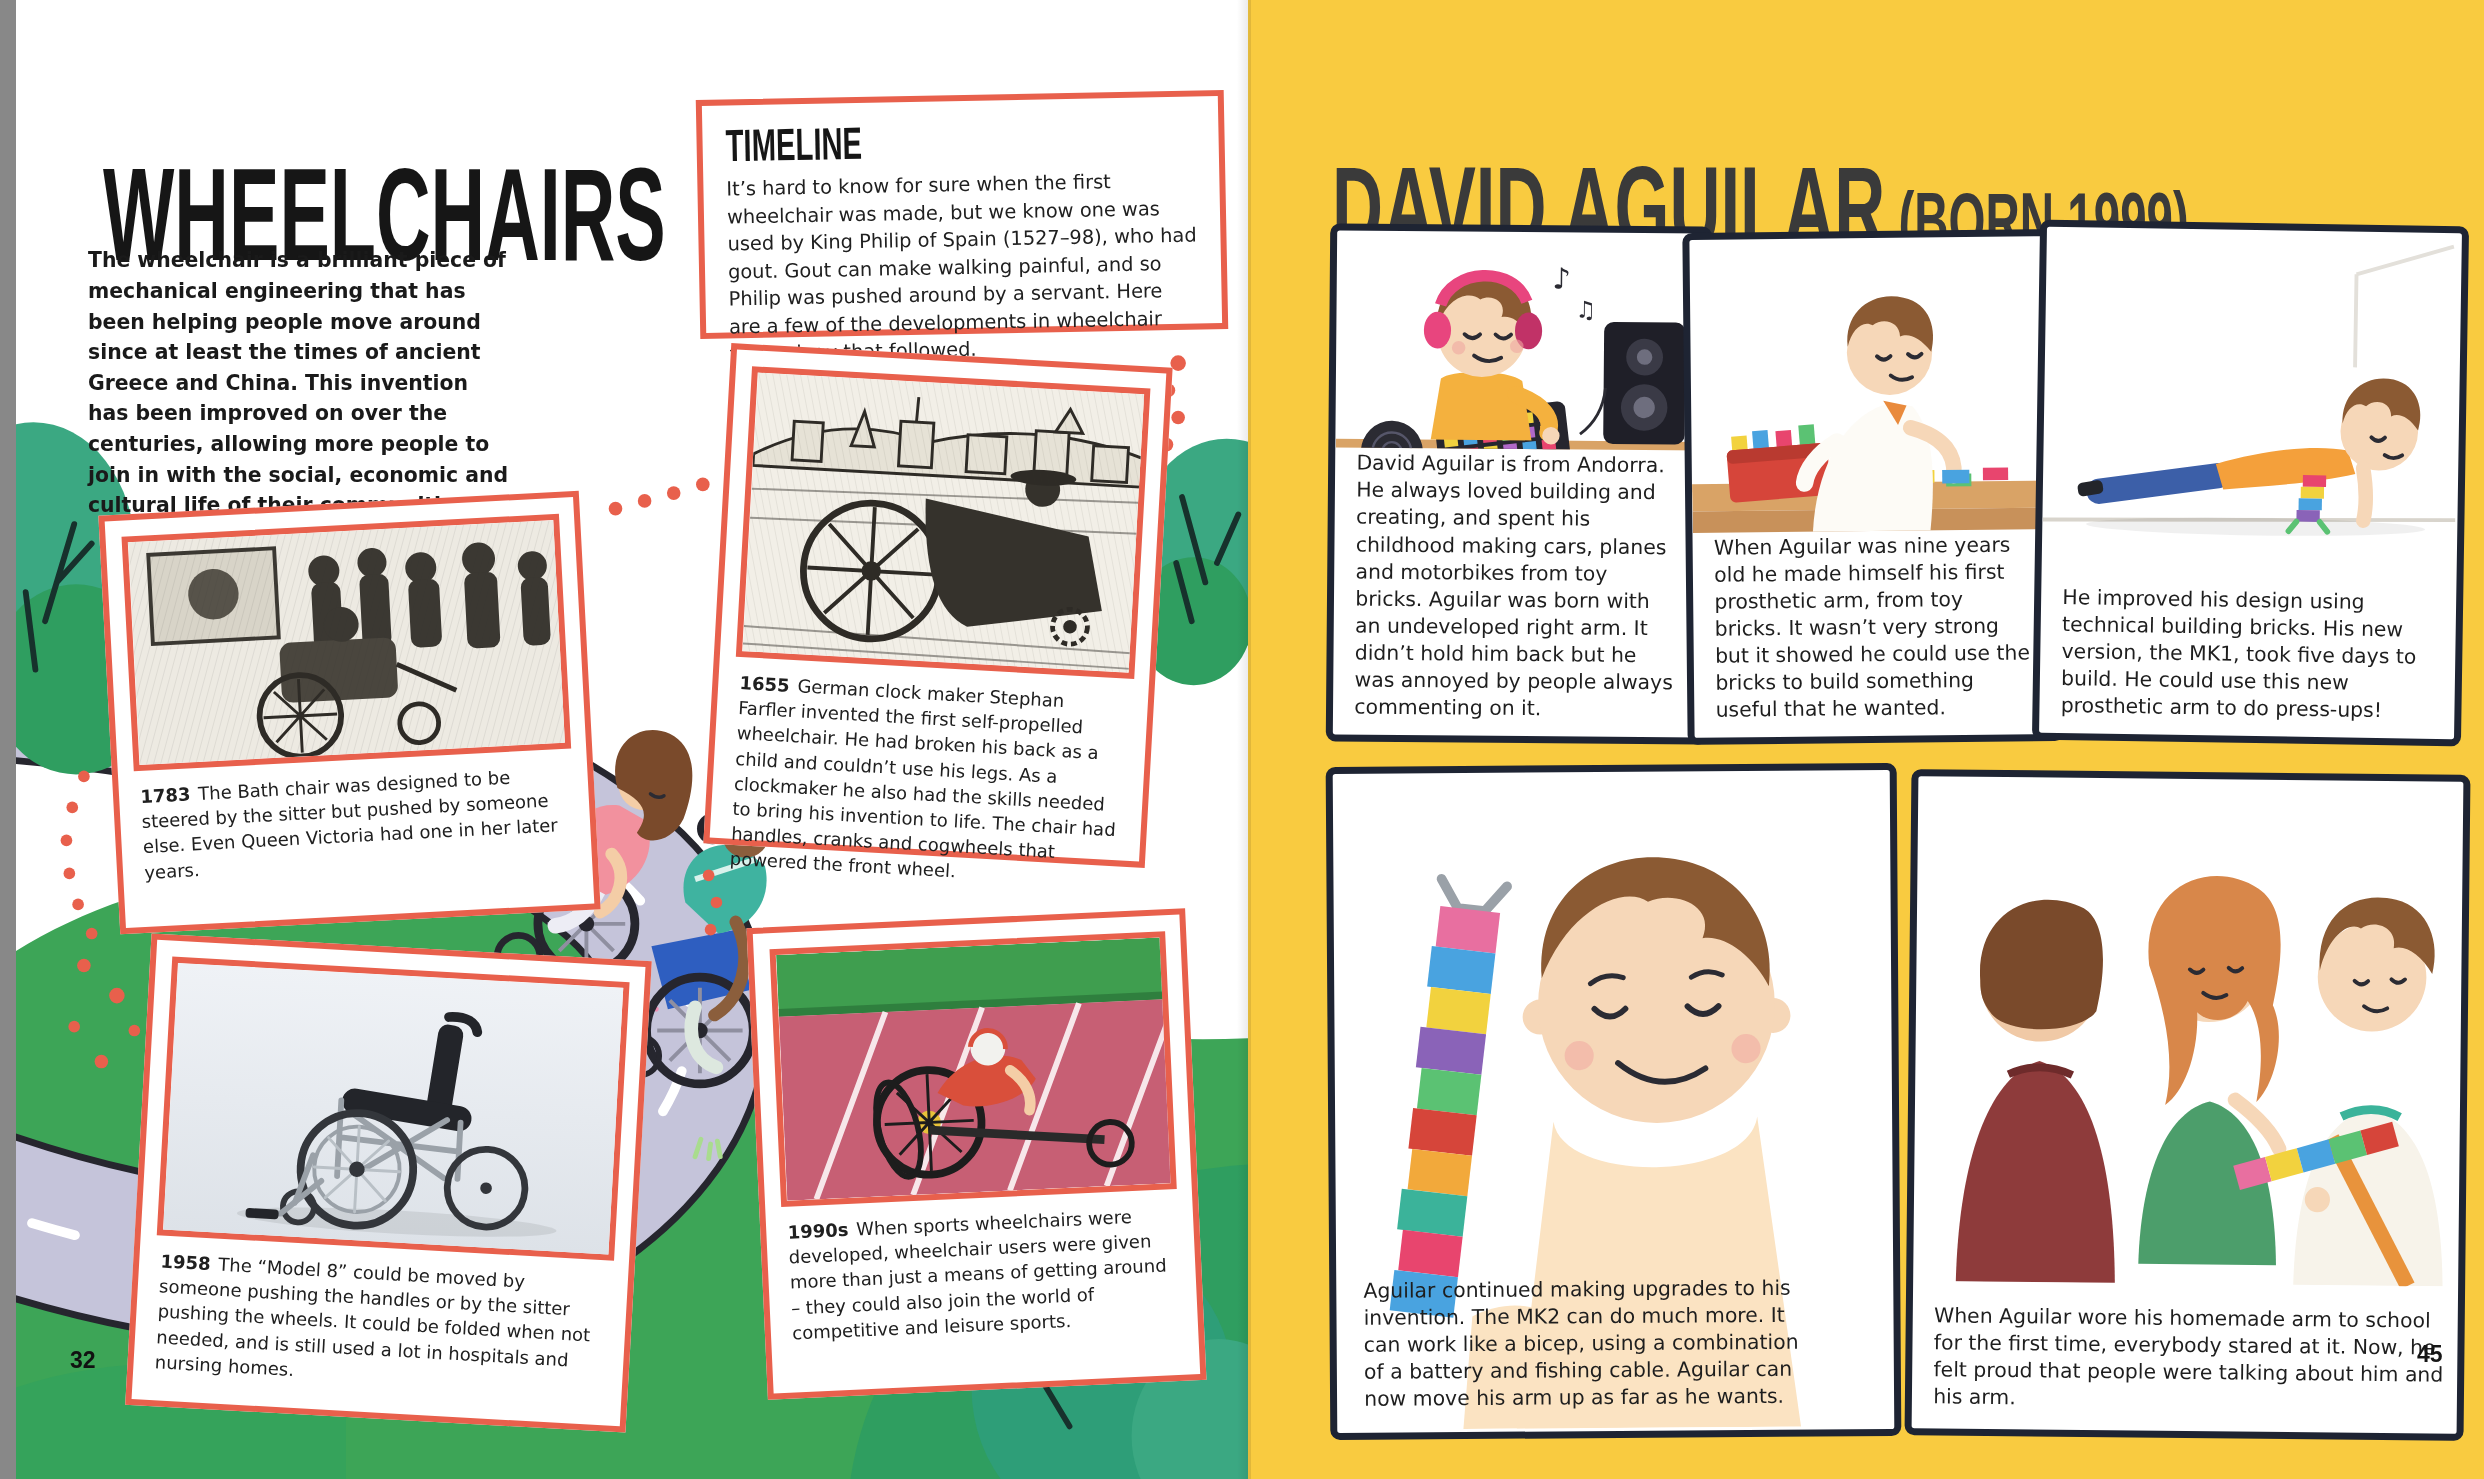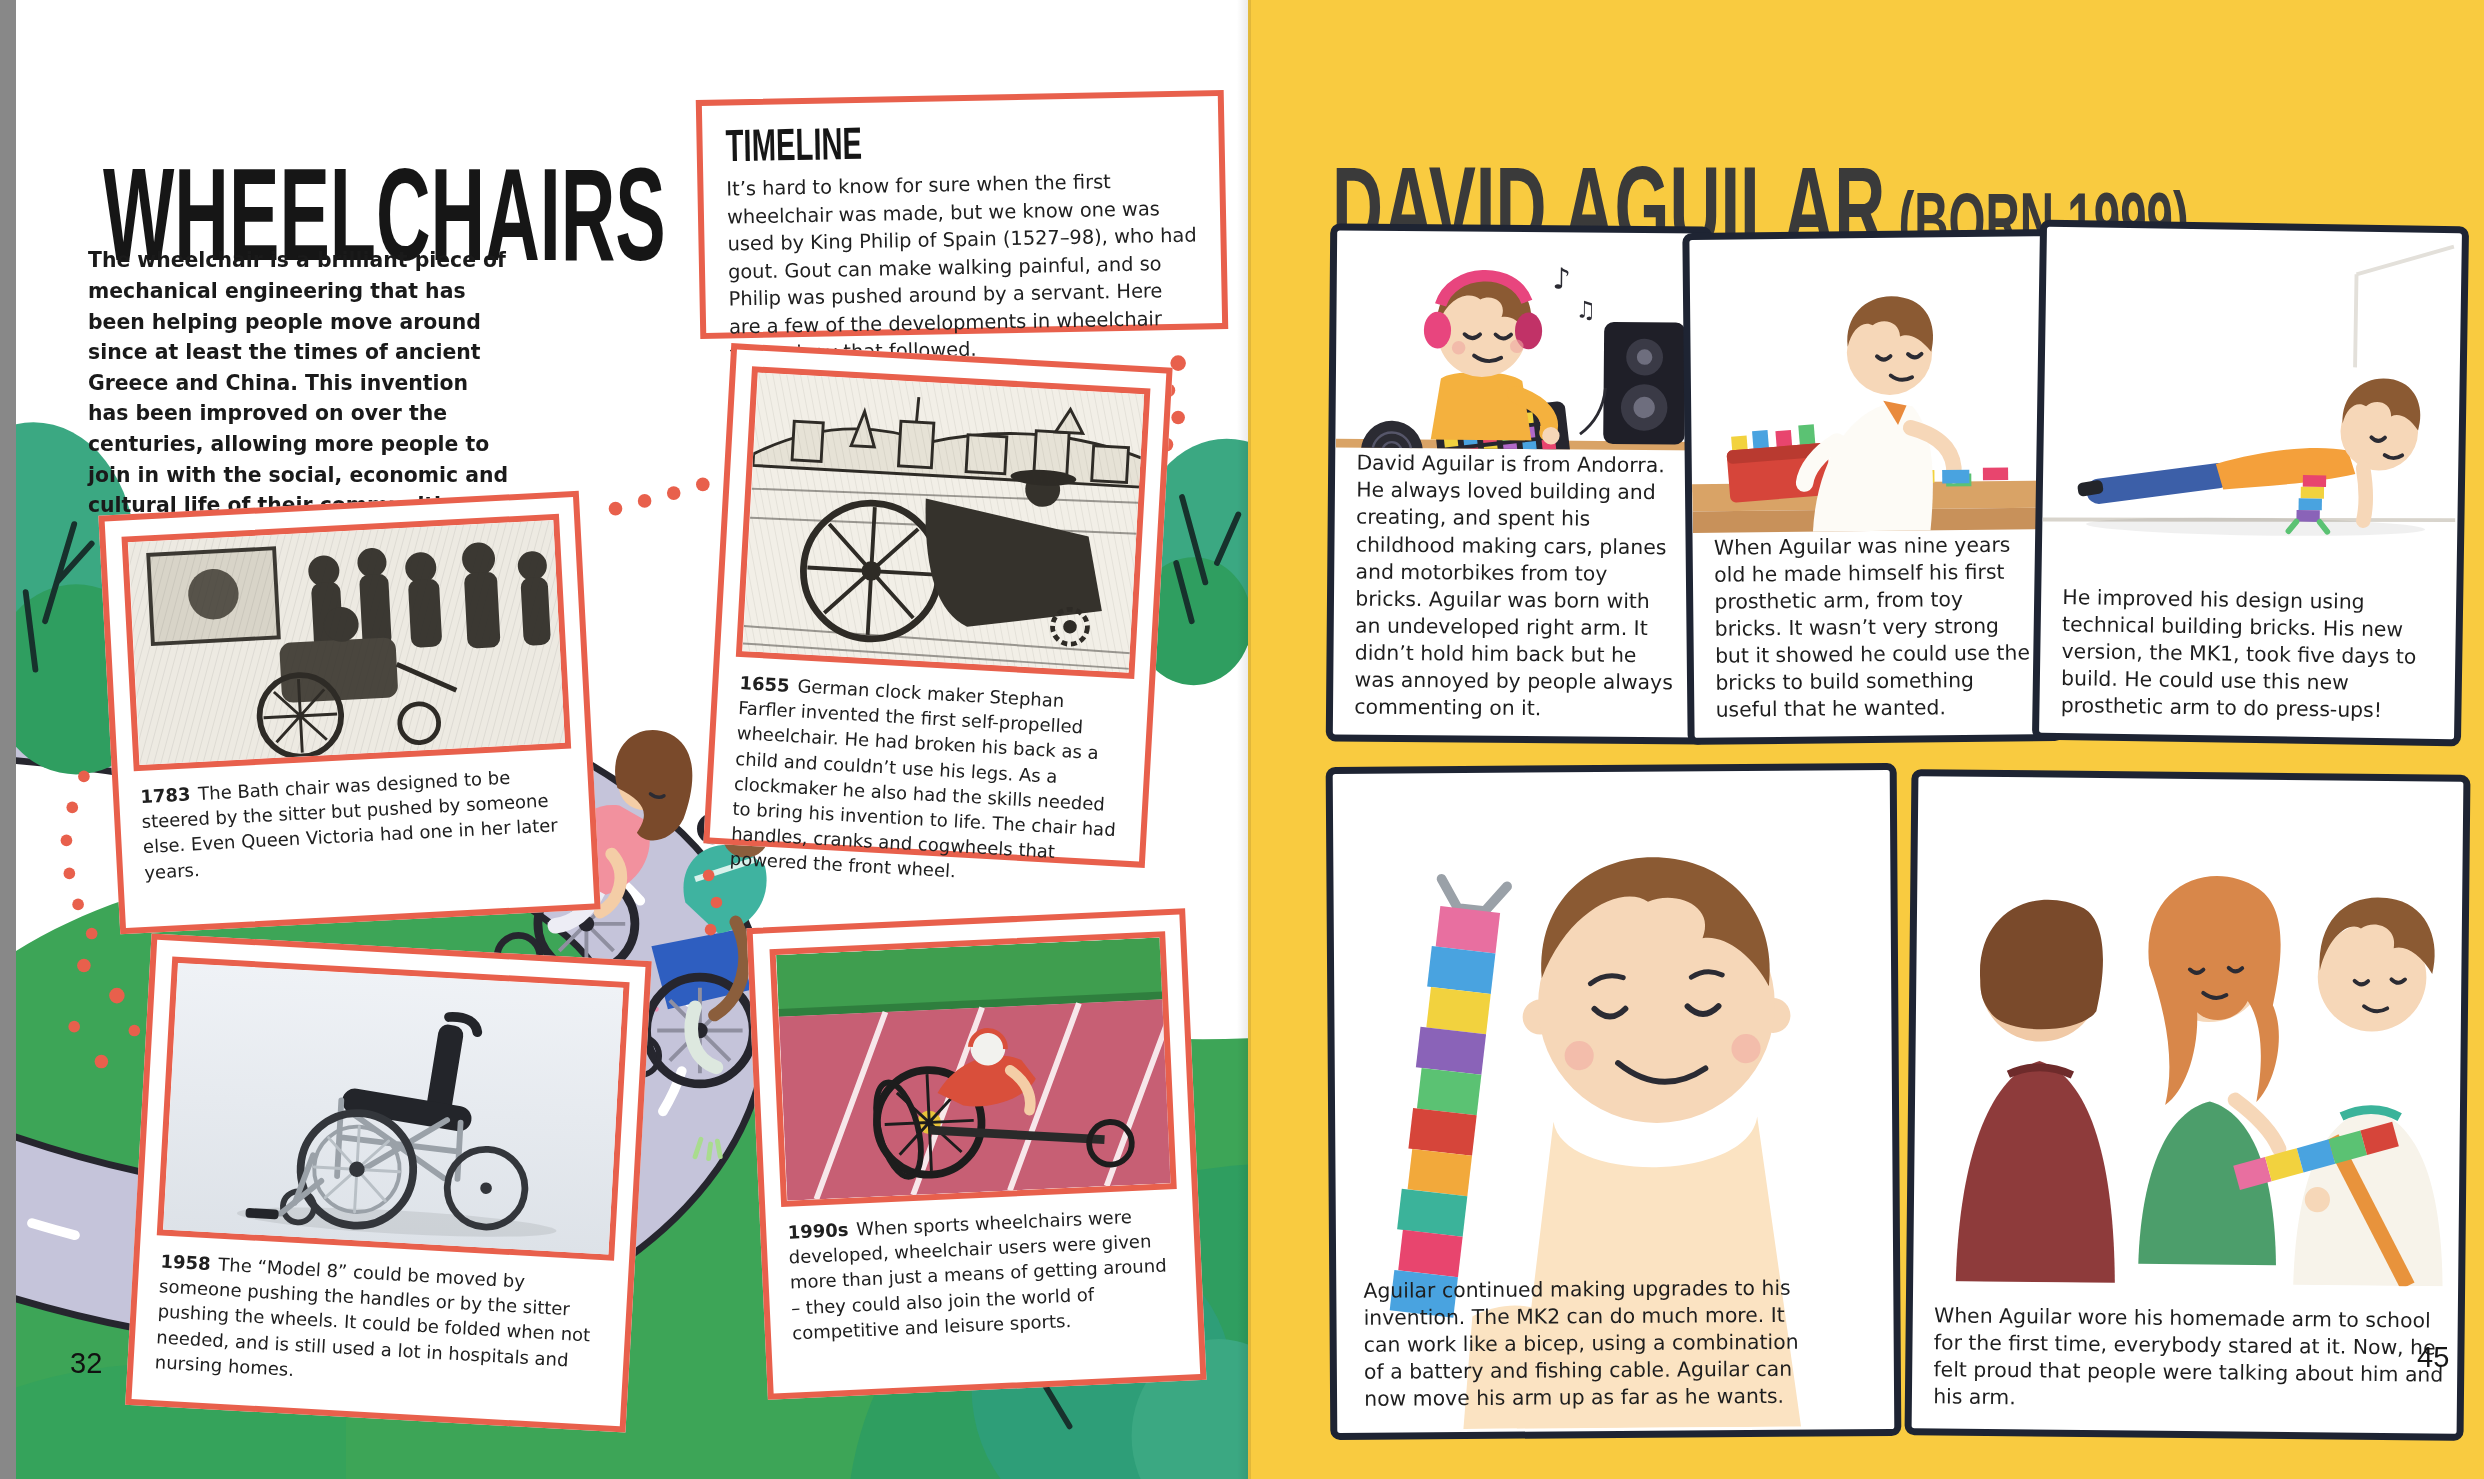--- a/index.html
+++ b/index.html
@@ -16,21 +16,21 @@
   .cap{margin:13.6px 5.8px 0;font-size:18px;line-height:1.4;color:#202020;}
   .year{font-weight:800;margin-right:7.8px;}
   #timeline-card{left:682px;top:95px;width:528px;height:239px;transform:rotate(-1.1deg);padding:17.5px 23px;}
   #timeline-card h2{margin:0;font-family:"Liberation Sans",sans-serif;font-weight:800;font-size:43px;
                     line-height:1;color:#161616;transform:scale(0.68,1.05);transform-origin:0 0;}
   .tl-body{margin:9.7px 0 0;font-size:19.4px;line-height:1.42;color:#202020;}
   #card-1783{left:93px;top:503px;width:481px;height:419px;transform:rotate(-3deg);}
   #card-1655{left:701px;top:355px;width:442px;height:501px;transform:rotate(3.2deg);}
   #card-1958{left:122px;top:947px;width:501px;height:472px;transform:rotate(3.2deg);}
   #card-1990s{left:741px;top:918px;width:439px;height:472px;transform:rotate(-2.6deg);}
-  .pagenum{position:absolute;font-family:"Liberation Sans",sans-serif;font-weight:400;font-size:29px;color:#111;z-index:6;}
+  .pagenum{position:absolute;font-family:"Liberation Sans",sans-serif;font-weight:700;font-size:23px;color:#111;z-index:6;}
   #pn-32{left:54px;top:1347px;}
   #pn-33{left:2401px;top:1341px;color:#161616;}
   
   #page-right{left:1232px;top:0;width:1252px;height:1480px;background:#F9CB40;overflow:hidden;}
   #spine{left:1221px;top:0;width:13.6px;height:1480px;background:linear-gradient(90deg,rgba(0,0,0,0) 0%,rgba(0,0,0,.10) 100%);z-index:4;}
   #da-title{left:1316px;top:78px;font-family:"Liberation Sans",sans-serif;font-weight:800;font-size:107px;
             line-height:1;color:#3A3A3A;transform:scale(0.66,1.08);transform-origin:0 0;white-space:nowrap;z-index:2;}
   #da-title .suffix{font-size:72px;}
   .panel{position:absolute;background:#ffffff;border:7.8px solid #1E2433;border-radius:9.7px;box-sizing:border-box;
          display:flex;flex-direction:column;overflow:hidden;z-index:2;}

